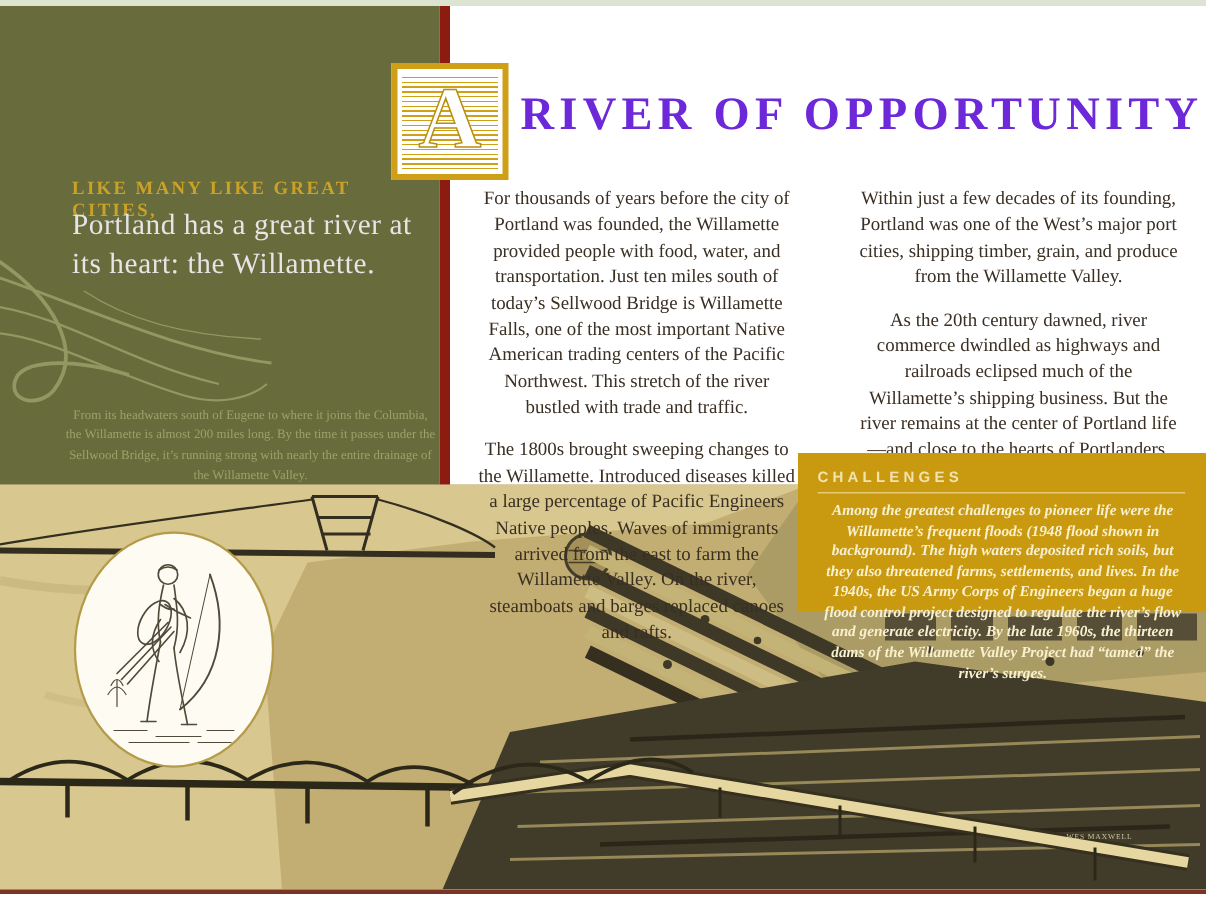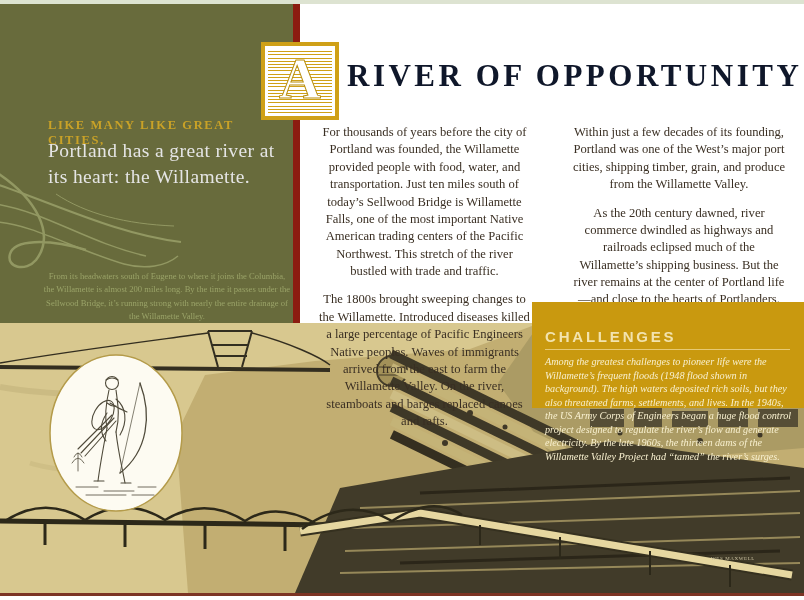--- a/index.html
+++ b/index.html
@@ -19,35 +19,35 @@
   .intro-footnote{position:absolute;left:43px;top:266px;width:248px;color:#9aa368;
                   font-size:8.6px;line-height:1.55;text-align:center;}
   
   .dropcap{position:absolute;left:261px;top:42px;width:64px;height:64px;
            border:4px solid #cfa017;background:#ffffff;padding:3px;box-sizing:content-box;}
   .dropcap-stripes{width:100%;height:100%;
            background:repeating-linear-gradient(#ffffff 0px,#ffffff 2.2px,#cfa017 2.2px,#cfa017 3.2px);
            display:flex;align-items:center;justify-content:center;}
   .dropcap-letter{font-size:58px;line-height:1;color:#ffffff;font-weight:bold;
            -webkit-text-stroke:1px #b98f10;transform:translateY(-2px);}
-  .title{position:absolute;left:347px;top:58px;color:#0f172a;font-weight:bold;
+  .title{position:absolute;left:347px;top:58px;color:#6d28d9;font-weight:bold;
          font-size:31px;letter-spacing:3.5px;white-space:nowrap;text-align:center;}
   
   .col{position:absolute;top:124px;color:#3a2f23;font-size:12.6px;line-height:1.38;text-align:center;}
   .col p{margin:0 0 11px 0;}
   .col1{left:319px;width:211px;}
   .col2{left:539px;width:216px;margin-left:32px;}
   .ornament{font-family:"DejaVu Sans", sans-serif;font-size:11px;color:#5c5c5c;margin-left:2px;}
   
   .challenges{position:absolute;left:532px;top:302px;width:272px;height:106px;background:#c9990f;}
-  .ch-head{margin:26px 0 0 13px;color:#f2e3ae;font-family:"Liberation Sans", sans-serif;
-           font-size:15px;font-weight:bold;letter-spacing:2.8px;}
+  .ch-head{margin:11px 0 0 13px;color:#f2e3ae;font-family:"Liberation Sans", sans-serif;
+           font-size:10px;font-weight:bold;letter-spacing:2.8px;}
   .ch-rule{margin:4px 14px 5px 13px;border:0;border-top:1px solid rgba(255,243,200,.55);}
   .ch-body{margin:0 12px 16px 13px;color:#f8f0cf;font-size:10.2px;font-style:italic;
-           font-weight:normal;line-height:1.33;}
+           font-weight:bold;line-height:1.33;text-align:center;}
   
   .photo{position:absolute;left:0;top:323px;width:804px;height:270px;overflow:hidden;background:#c2ae72;}
   .photo-bottom-rule{position:absolute;left:0;top:593px;width:804px;height:3px;background:#7c3424;}
   .vignette{position:absolute;left:48px;top:353px;width:136px;height:160px;}
   .photo-caption{position:absolute;left:45px;top:516px;width:205px;color:#f3eedb;
                  font-size:9.6px;line-height:1.55;text-shadow:0 0 2px rgba(60,50,20,.6);}
   .photo-credit{position:absolute;left:711px;top:556px;color:#c9c0a0;font-size:5px;
                 letter-spacing:.6px;text-transform:uppercase;}
 </style>
 </head>

